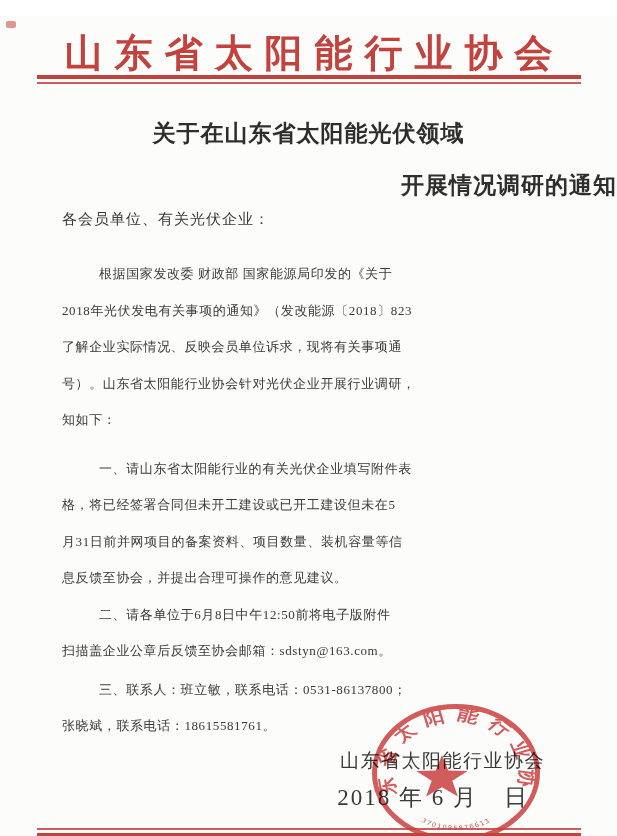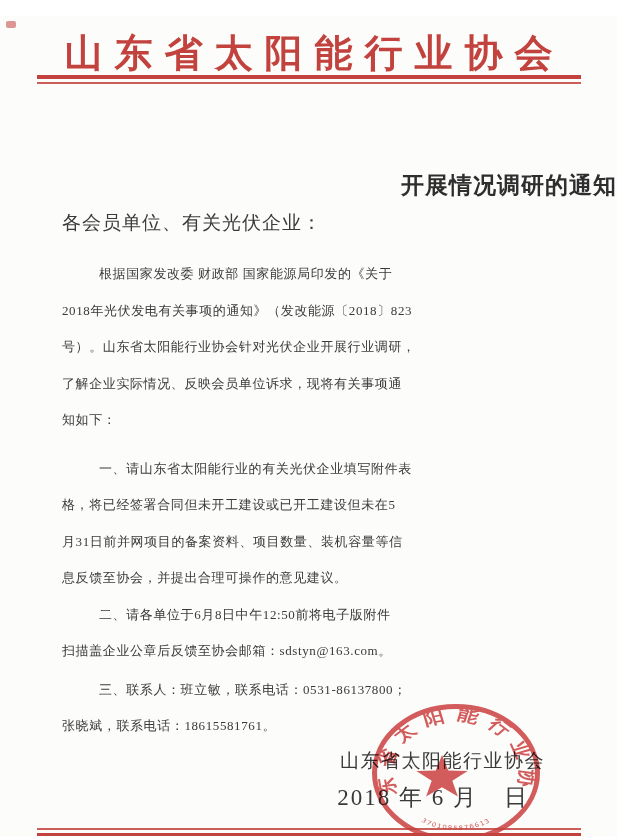--- a/index.html
+++ b/index.html
@@ -41,21 +41,21 @@
     font-size:23px;font-weight:700;
     color:#2e2e2e;
     letter-spacing:1px;
     white-space:nowrap;
   }
   .doc-title-1{top:102px;}
   .doc-title-2{top:154px;text-align:right;}
   
   .salutation{
     position:absolute;top:194px;left:62px;
-    font-size:19px;color:var(--ink);
+    font-size:15px;color:var(--ink);
     letter-spacing:1px;white-space:nowrap;
   }
   .body-flow{
     position:absolute;top:240px;left:62px;width:500px;
     color:var(--ink);
   }
   .body-line{
     height:36.5px;line-height:36.5px;
     font-size:13px;letter-spacing:0.6px;
     white-space:nowrap;
@@ -94,31 +94,32 @@
 <body>
 
 <div class="page">
 
   <div class="scan-speck"></div>
 
   <div class="letterhead-title">山东省太阳能行业协会</div>
   <div class="rule rule-thick-top"></div>
   <div class="rule rule-thin-top"></div>
 
+  <div class="doc-title doc-title-1">关于在山东省太阳能光伏领域</div>
   <div class="doc-title doc-title-2">开展情况调研的通知</div>
 
   <div class="salutation">各会员单位、有关光伏企业：</div>
 
   <div class="body-flow">
 
     <div>
       <div class="body-line indent">根据国家发改委 财政部 国家能源局印发的《关于</div>
       <div class="body-line">2018年光伏发电有关事项的通知》（发改能源〔2018〕823</div>
+      <div class="body-line">了解企业实际情况、反映会员单位诉求，现将有关事项通</div>
       <div class="body-line">号）。山东省太阳能行业协会针对光伏企业开展行业调研，</div>
-      <div class="body-line">了解企业实际情况、反映会员单位诉求，现将有关事项通</div>
       <div class="body-line">知如下：</div>
     </div>
 
     <div class="para-gap">
       <div class="body-line indent">一、请山东省太阳能行业的有关光伏企业填写附件表</div>
       <div class="body-line">格，将已经签署合同但未开工建设或已开工建设但未在5</div>
       <div class="body-line">月31日前并网项目的备案资料、项目数量、装机容量等信</div>
       <div class="body-line">息反馈至协会，并提出合理可操作的意见建议。</div>
     </div>
 

